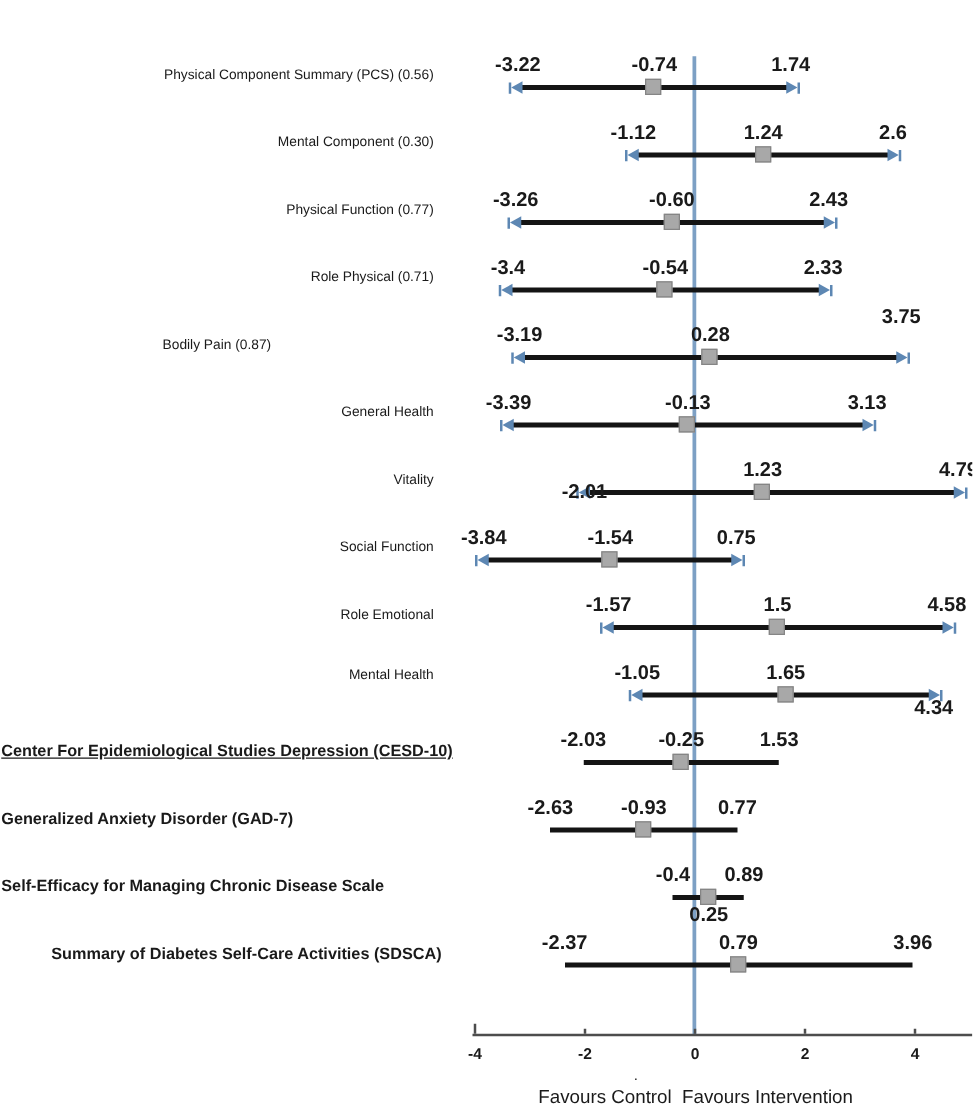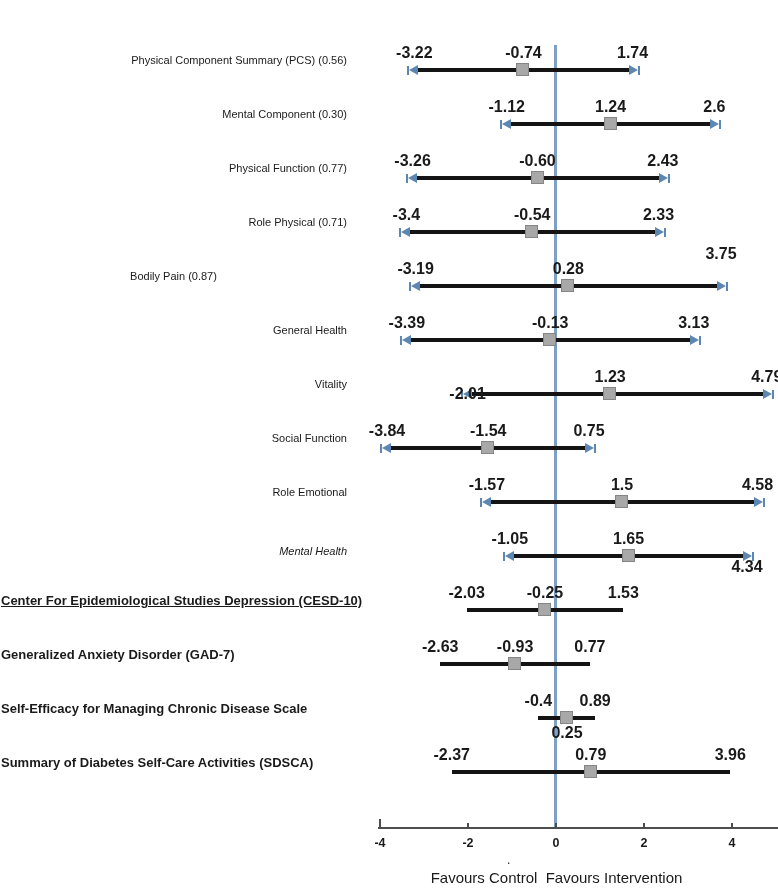--- a/index.html
+++ b/index.html
@@ -143,21 +143,21 @@
         <div class="cap l" style="left: 481.92px; top: 497px;"></div>
         <div class="captick" style="left: 479.92px; top: 498px;"></div>
         <div class="cap r" style="left: 753.52px; top: 497px;"></div>
         <div class="captick" style="left: 762.52px; top: 498px;"></div>
         <div class="marker" style="left: 615px; top: 495px;"></div>
         <div class="vlabel" style="left: 486.92px; top: 476px;">-1.57</div>
         <div class="vlabel" style="left: 622px; top: 476px;">1.5</div>
         <div class="vlabel" style="left: 757.52px; top: 476px;">4.58</div>
       </div>
       <div class="row">
-        <div class="rlabel" style="top: 544px; font-style: italic;">Mental Health</div>
+        <div class="rlabel" style="top: 533px;">Mental Health</div>
         <div class="bar" style="left: 509.8px; top: 554px; width: 237.16px;"></div>
         <div class="cap l" style="left: 504.8px; top: 551px;"></div>
         <div class="captick" style="left: 502.8px; top: 552px;"></div>
         <div class="cap r" style="left: 742.96px; top: 551px;"></div>
         <div class="captick" style="left: 751.96px; top: 552px;"></div>
         <div class="marker" style="left: 621.6px; top: 549px;"></div>
         <div class="vlabel" style="left: 509.8px; top: 530px;">-1.05</div>
         <div class="vlabel" style="left: 628.6px; top: 530px;">1.65</div>
         <div class="vlabel" style="left: 746.96px; top: 558px;">4.34</div>
       </div>
@@ -179,21 +179,21 @@
       </div>
       <div class="row">
         <div class="rlabel bold" style="top: 701px;">Self-Efficacy for Managing Chronic Disease Scale</div>
         <div class="bar" style="left: 538.4px; top: 716px; width: 56.76px;"></div>
         <div class="marker" style="left: 560px; top: 711px;"></div>
         <div class="vlabel" style="left: 538.4px; top: 692px;">-0.4</div>
         <div class="vlabel" style="left: 567px; top: 692px; margin-top: 32px;">0.25</div>
         <div class="vlabel" style="left: 595.16px; top: 692px;">0.89</div>
       </div>
       <div class="row">
-        <div class="rlabel bold" style="top: 755px;">Summary of Diabetes Self-Care Activities (SDSCA)</div>
+        <div class="rlabel bold" style="top: 755px; padding-left: 40px;">Summary of Diabetes Self-Care Activities (SDSCA)</div>
         <div class="bar" style="left: 451.72px; top: 770px; width: 278.52px;"></div>
         <div class="marker" style="left: 583.76px; top: 765px;"></div>
         <div class="vlabel" style="left: 451.72px; top: 746px;">-2.37</div>
         <div class="vlabel" style="left: 590.76px; top: 746px;">0.79</div>
         <div class="vlabel" style="left: 730.24px; top: 746px;">3.96</div>
       </div>
     </div>
 
   <div class="axis-line"></div>
   <div id="axis-ticks">

